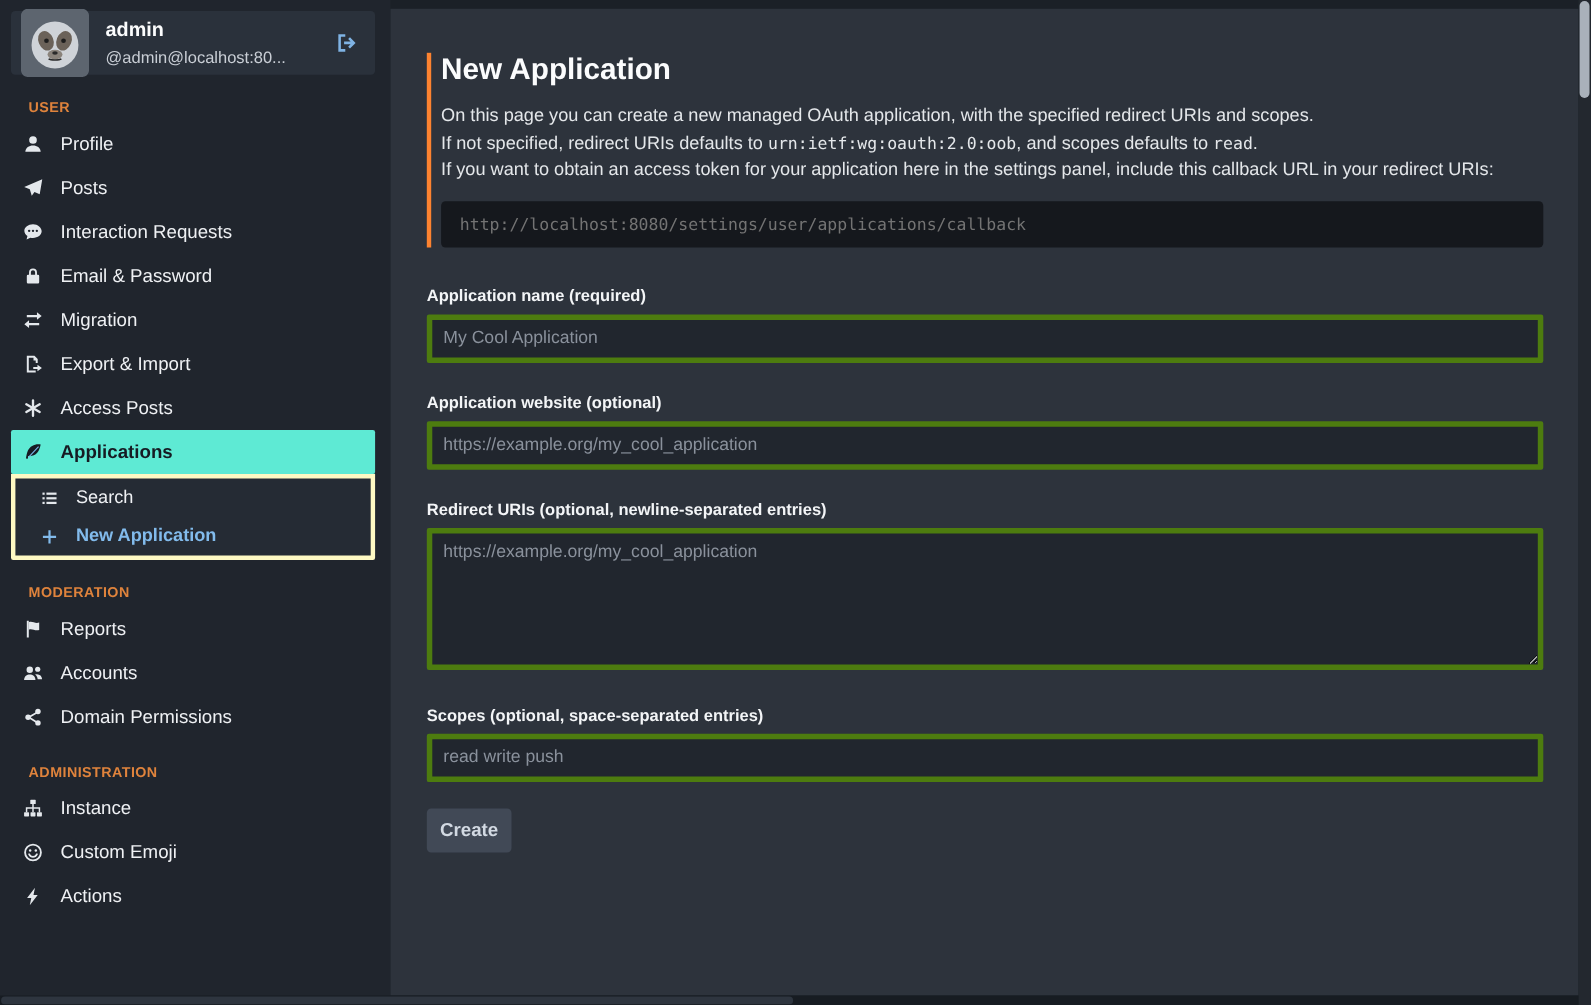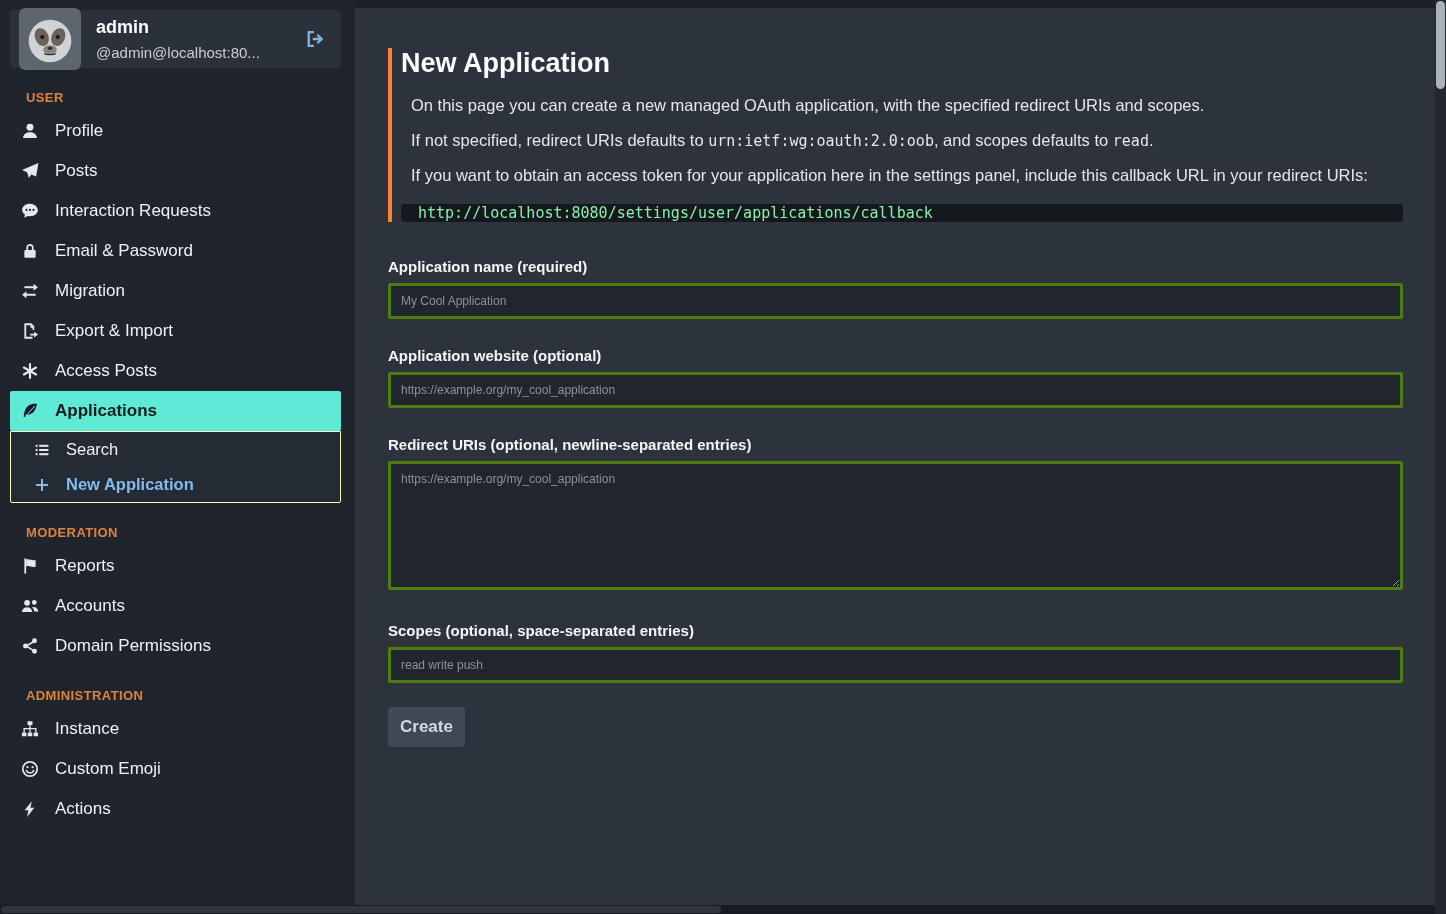--- a/index.html
+++ b/index.html
@@ -34,52 +34,52 @@
   .nav-item {
     display:flex; align-items:center; gap:13px;
     padding:10px 8px; font-size:17px; color:#eff1f4; cursor:pointer;
     border-radius:2px;
   }
   .nav-item .ico { width:24px; display:flex; justify-content:center; color:#e4e8ec; flex:none; }
   .nav-item.active { background:#5eead4; color:#161b23; font-weight:bold; }
   .nav-item.active .ico { color:#161b23; }
 
   .submenu {
-    border:1px solid #fef9c3; background:#252b34; border-radius:0 0 2px 2px;
+    border:4px solid #fef9c3; background:#252b34; border-radius:0 0 2px 2px;
   }
   .submenu .nav-item { padding:8px 8px 8px 20px; font-size:16.5px; }
   .submenu .nav-item .ico { width:22px; }
   .submenu .nav-item.active-sub { color:#82bbec; font-weight:bold; background:none; }
   .submenu .nav-item.active-sub .ico { color:#82bbec; }
 
   
   .main-col { flex:1; display:flex; flex-direction:column; padding:8px 0 9px 0; min-width:0; }
   .main-panel { flex:1; background:#2d333c; overflow:hidden; }
   .content { width:1015px; margin:40px 0 0 33px; }
 
   .info-block { border-left:4px solid #fd8330; padding-left:9px; }
   .page-title { margin:0 0 14px 0; font-size:27px; font-weight:bold; color:#fbfcfd; }
-  .intro p { margin:10px; font-size:16.5px; line-height:24.5px; color:#e4e7ea; }
+  .intro p { margin:0; font-size:16.5px; line-height:24.5px; color:#e4e7ea; }
   .inline-code { font-family:"DejaVu Sans Mono","Liberation Mono",monospace; font-size:15px; color:#e4e7ea; }
   .code-block {
     margin:16px 0 0 0; background:#15181d; border-radius:4px;
-    padding:0 17px; font-family:"DejaVu Sans Mono","Liberation Mono",monospace;
-    font-size:15px; color:#86efac; white-space:nowrap; overflow:hidden;
+    padding:12px 17px; font-family:"DejaVu Sans Mono","Liberation Mono",monospace;
+    font-size:15px; color:#737373; white-space:nowrap; overflow:hidden;
   }
   .learn-link {
     display:inline-block; margin-top:26px; color:#a3bcd6; font-size:15.5px;
     text-decoration:underline; cursor:pointer;
   }
 
   form { margin-top:36px; }
   .field { margin-bottom:28px; }
   .field label { display:block; font-weight:bold; font-size:15px; color:#f3f5f7; margin-bottom:8px; }
   .field input[type=text], .field textarea {
-    width:100%; background:#21262e; border:3px solid #4d7c0f; border-radius:2px;
-    color:#84cc16; font-size:12px; padding:8px 10px;
+    width:100%; background:#21262e; border:5px solid #4d7c0f; border-radius:2px;
+    color:#84cc16; font-size:16px; padding:8px 10px;
     font-family:"Liberation Sans","DejaVu Sans",sans-serif; outline:none;
   }
   .field textarea { height:129px; resize:vertical; }
   .field input::placeholder, .field textarea::placeholder { color:#8a919c; opacity:1; }
   .create-btn {
     margin-top:6px; background:#414956; color:#d2d9e2; font-weight:bold; font-size:17px;
     border:none; border-radius:4px; padding:10px 12px; cursor:pointer;
     font-family:"Liberation Sans","DejaVu Sans",sans-serif;
   }
 

